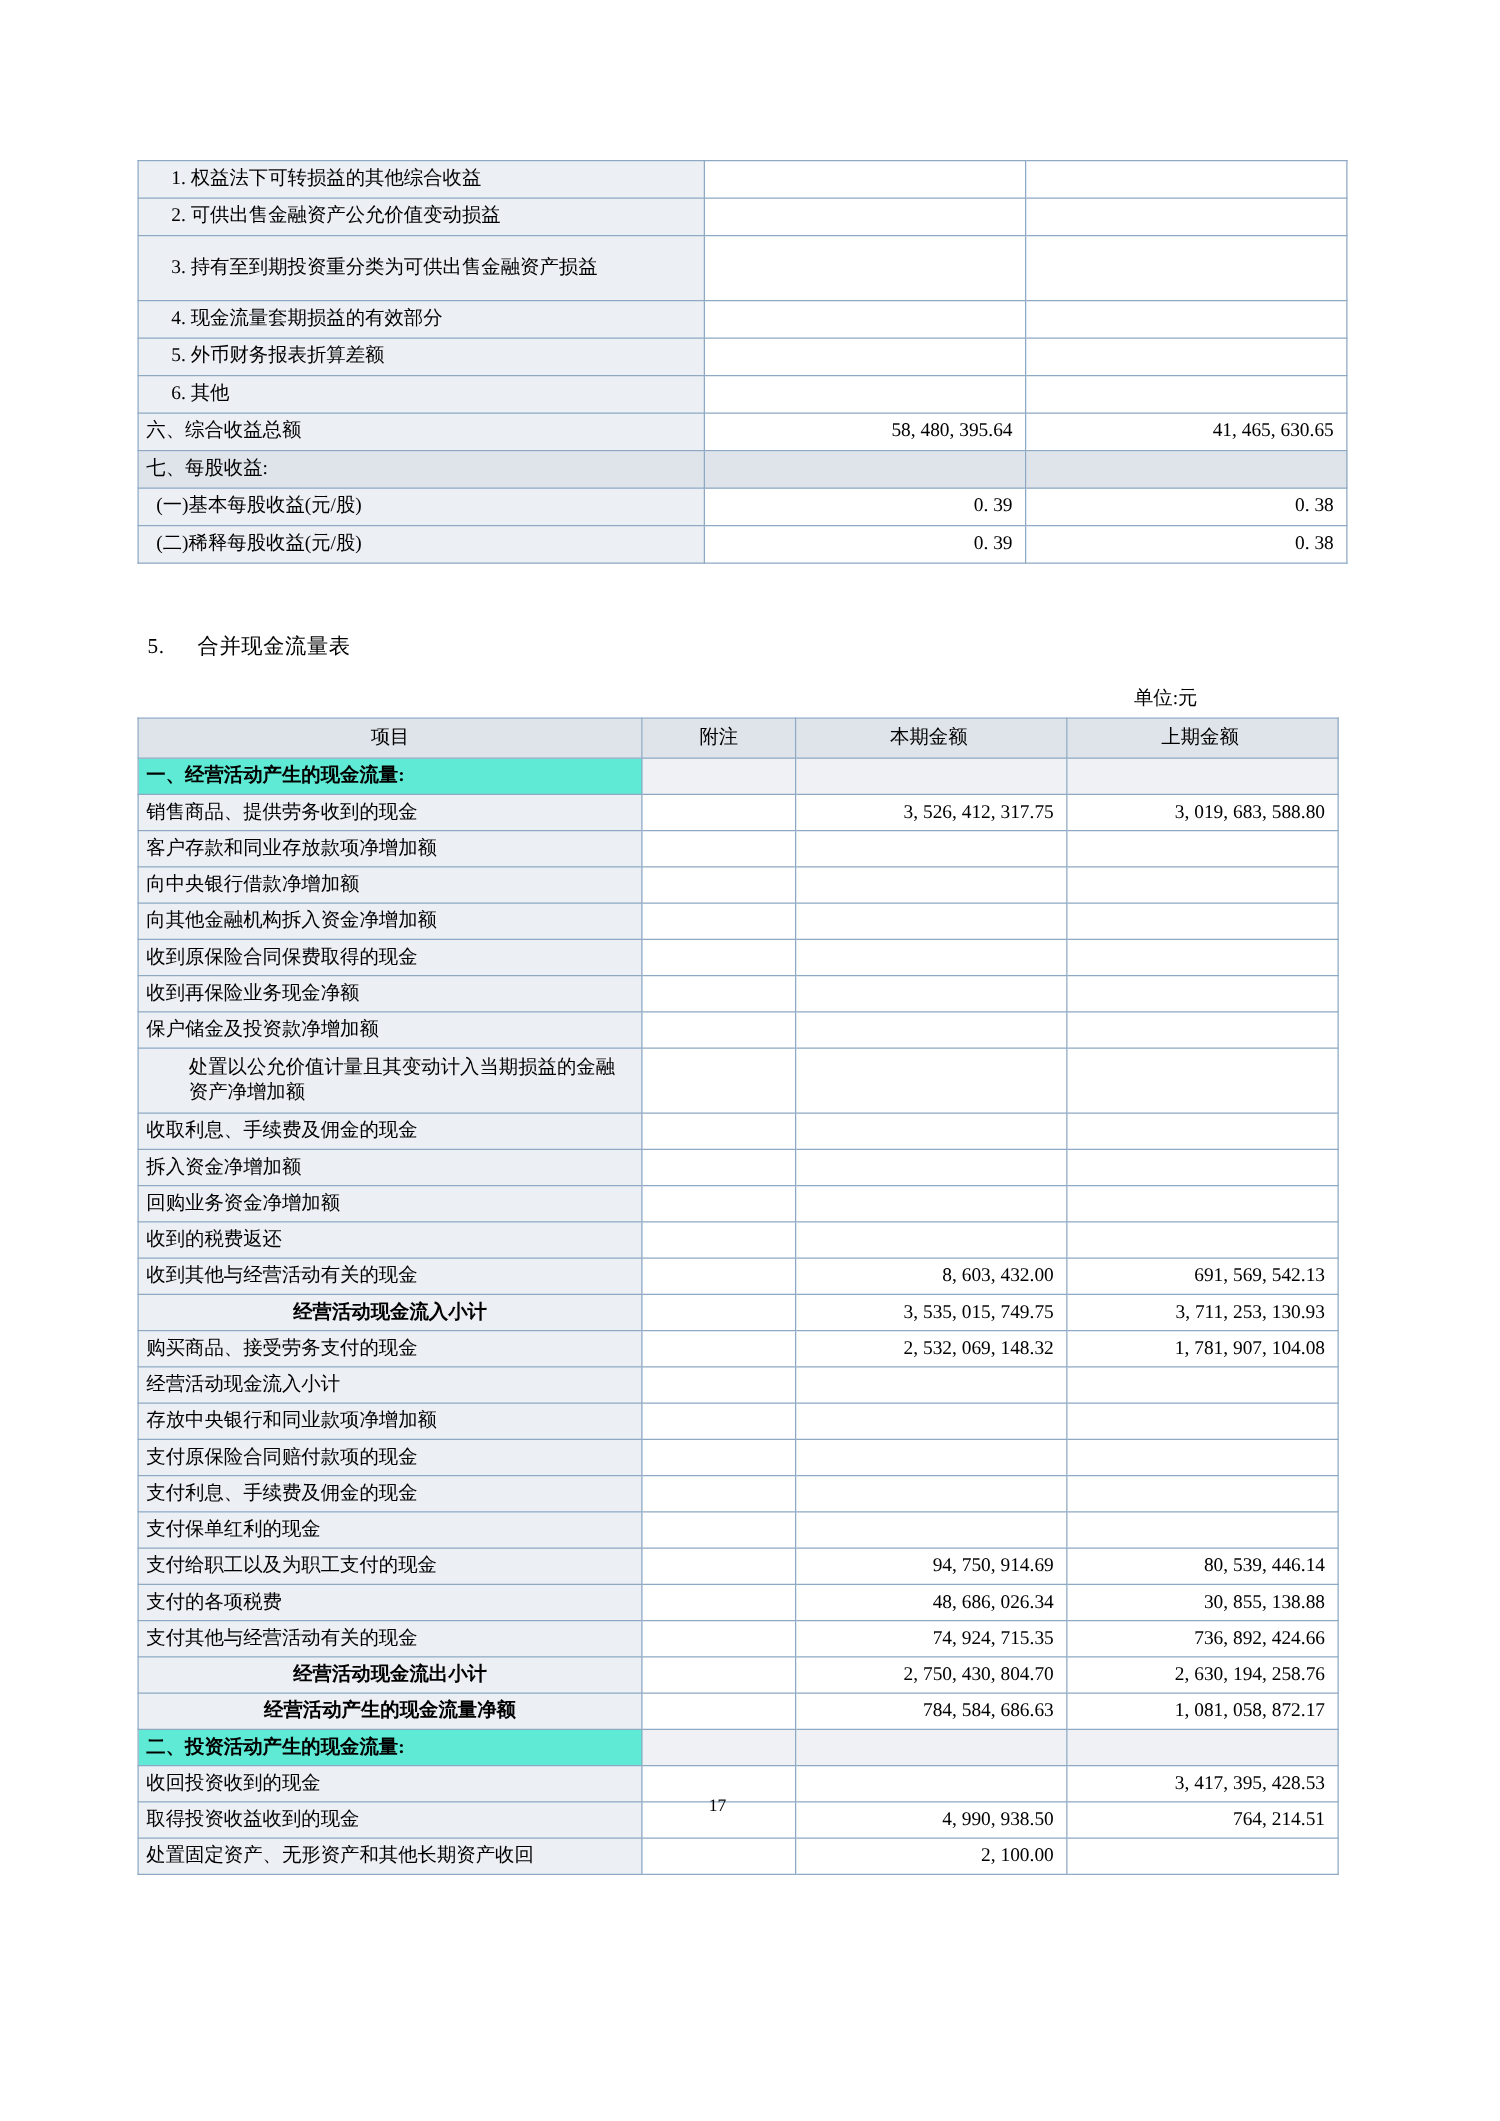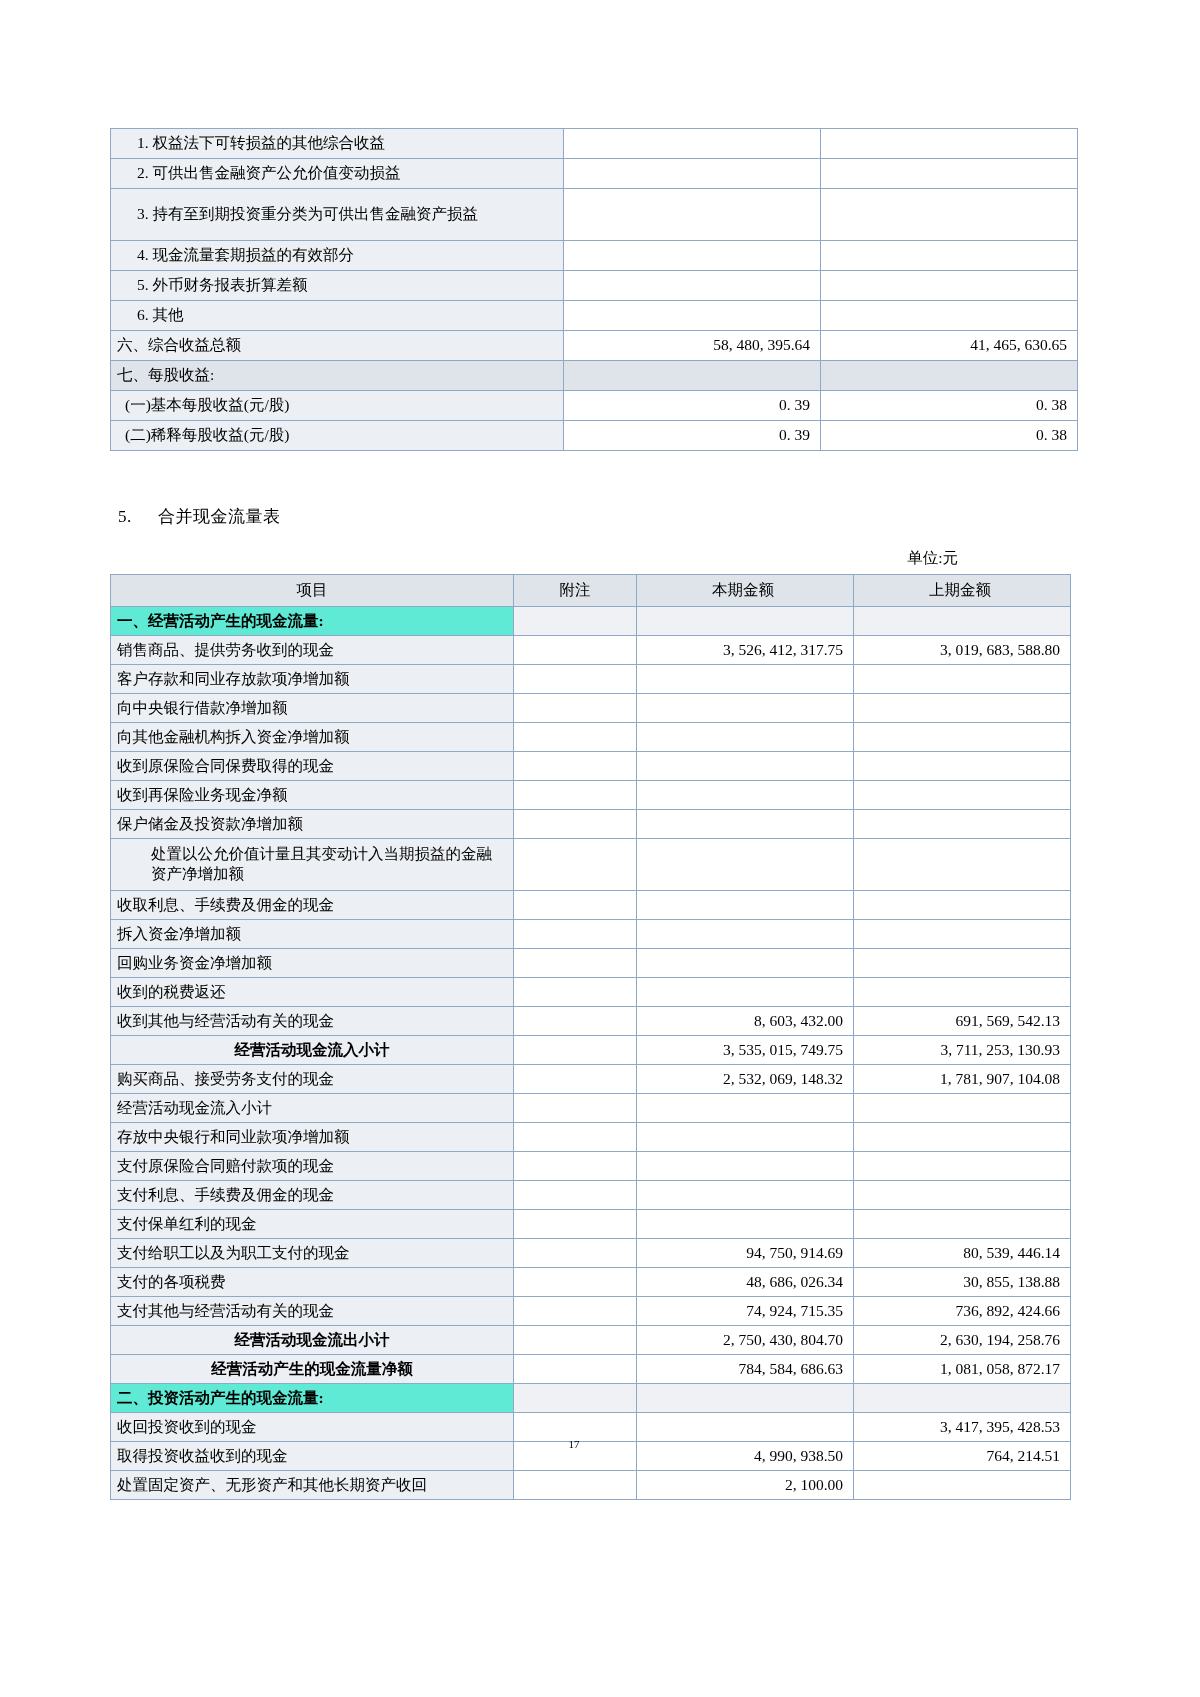--- a/index.html
+++ b/index.html
@@ -108,21 +108,21 @@
     font-weight: bold;
   }
   #cf-table td.c-item.tall { line-height: 1.3; }
 
   .pagenum {
     position: absolute;
     left: 0;
     right: 0;
     top: 1438px;
     text-align: center;
-    font-size: 11px;
+    font-size: 14px;
   }
 </style>
 </head>
 <body>
 
 <div class="page">
 
   <table class="tbl" id="top-table">
     <tbody>
         <tr class="plain">

